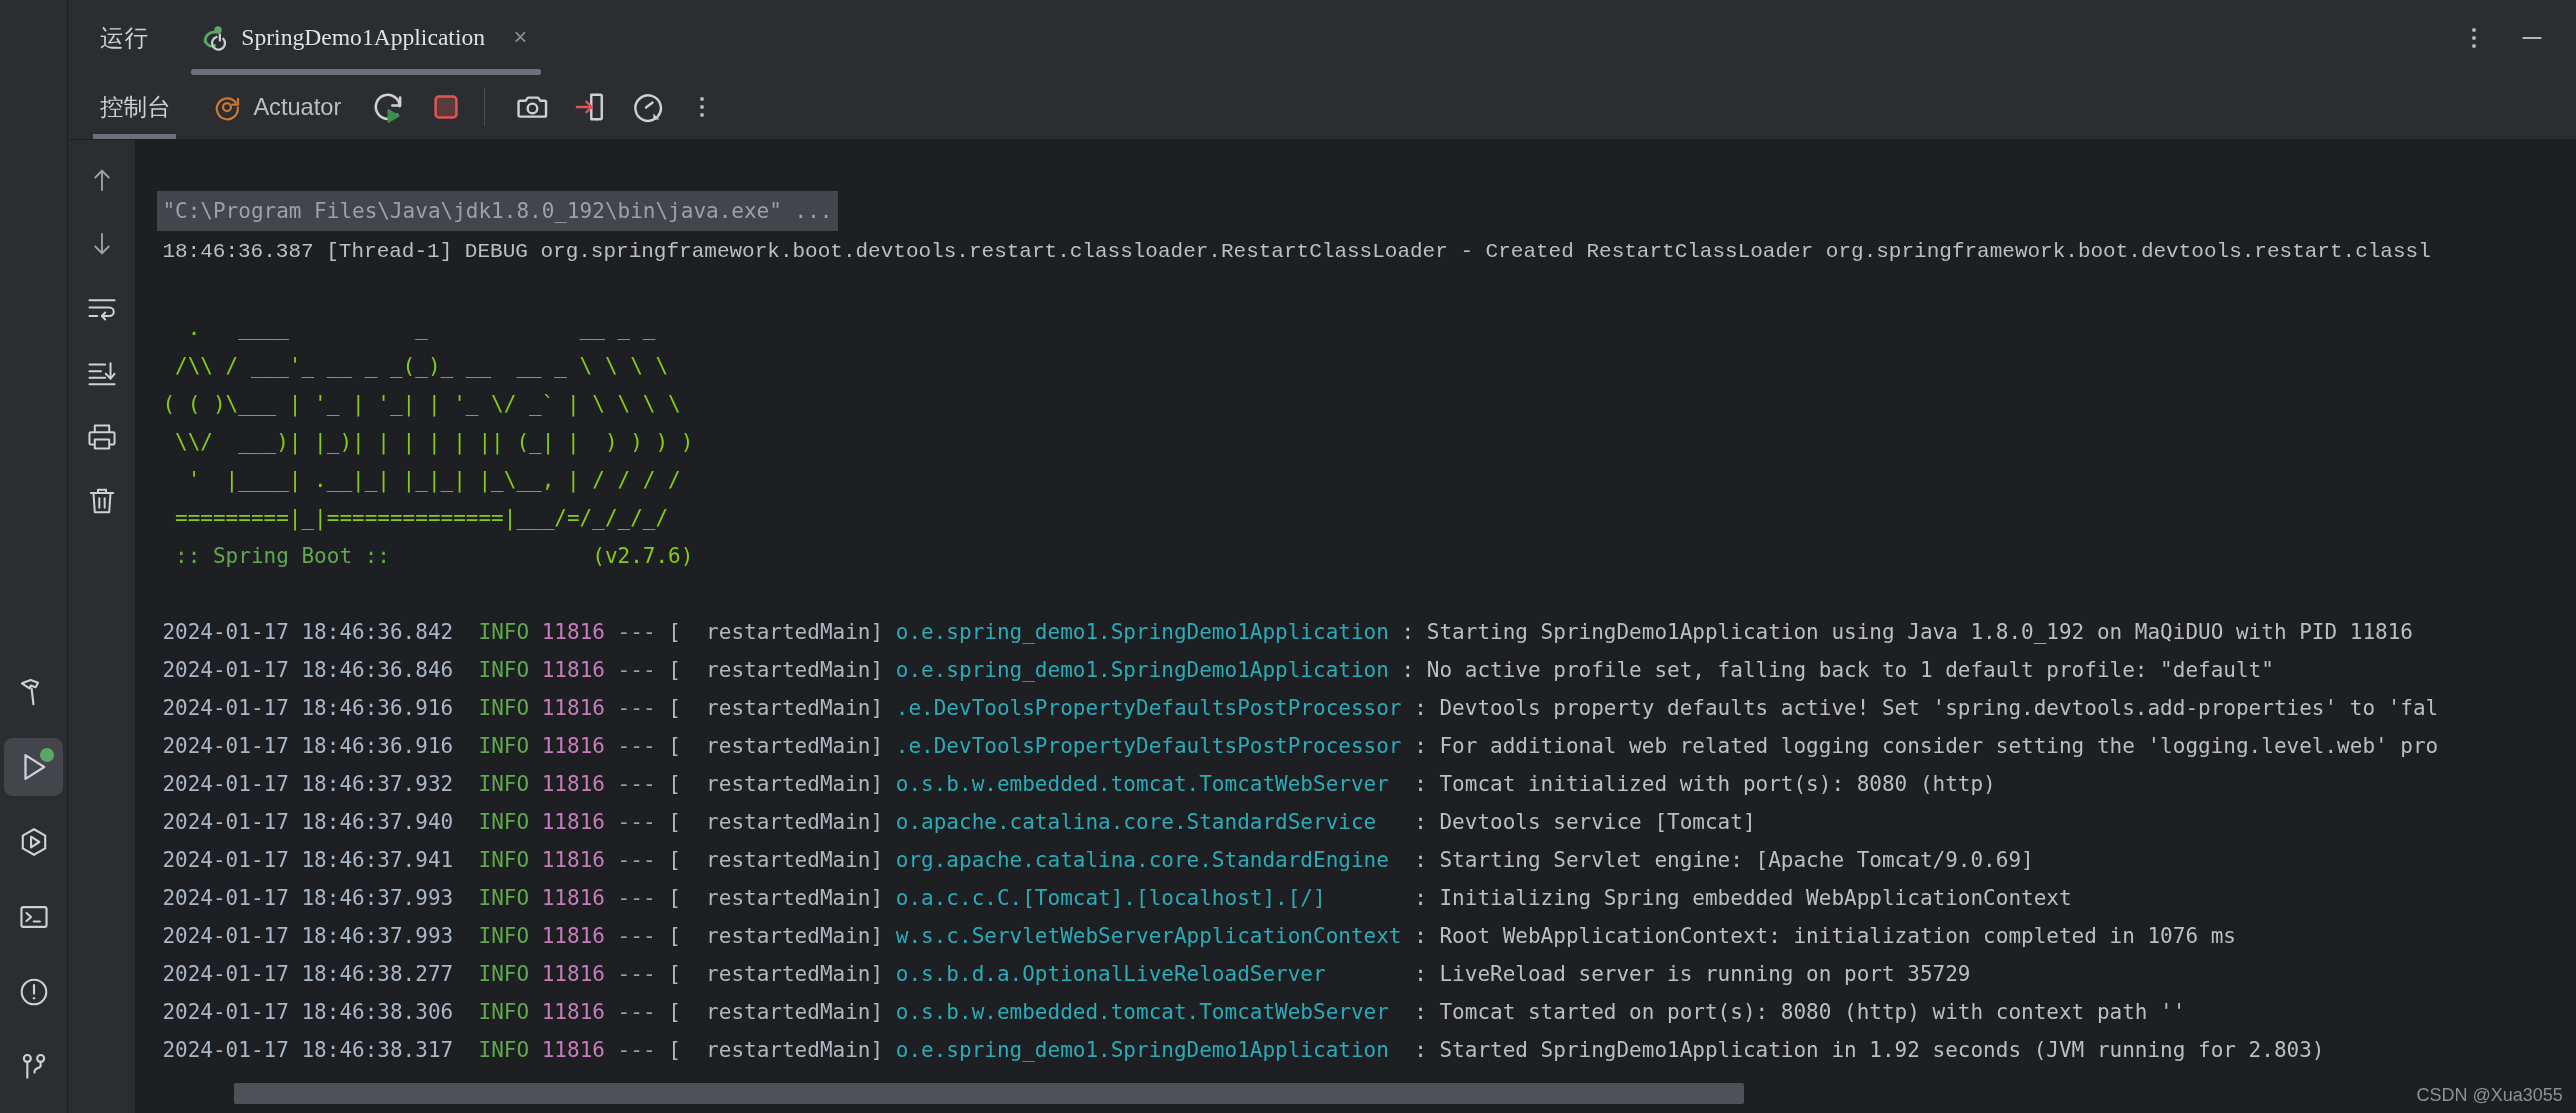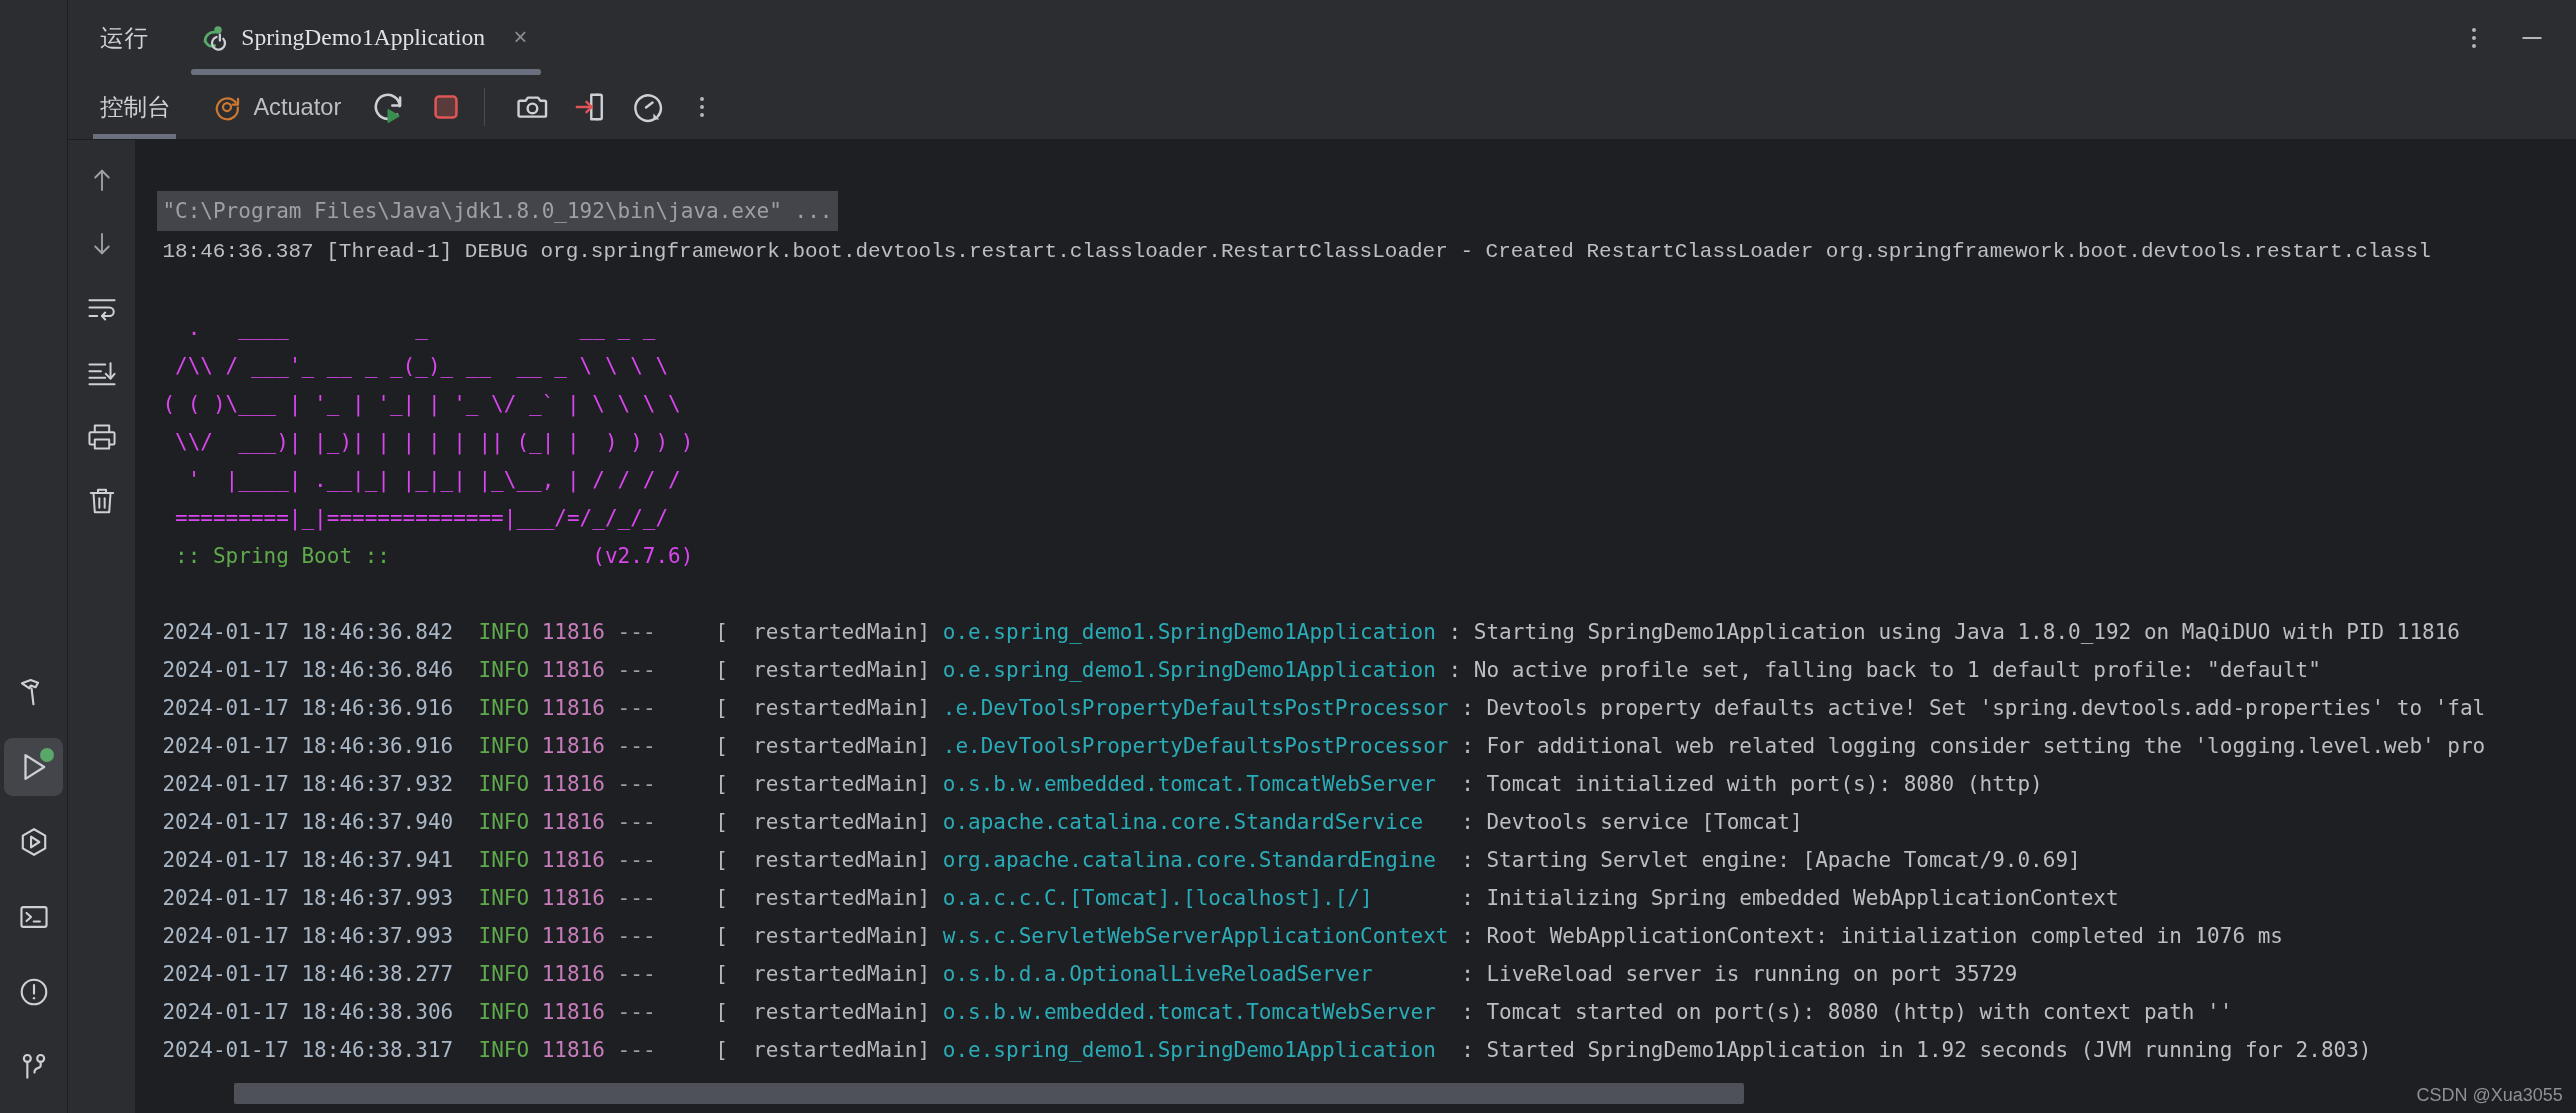--- a/index.html
+++ b/index.html
@@ -108,25 +108,25 @@
     white-space: pre; color: #bcbec4; padding-left: 26.4px;
   }
   .log .cmdline {
     background: #43454a; color: #9da0a8; display: inline-block;
     padding: 0.9px 5.7px; margin-left: -5.7px;
   }
   .ts   { color: #a9b7c6; }
   .lvl  { color: #5faa4c; }
   .pid  { color: #c77dbb; }
   .sep  { color: #9da0a8; }
-  .thr  { color: #b3b6bd; margin-left: 47px; }
+  .thr  { color: #b3b6bd; }
   .lgr  { color: #2aacb8; }
   .msg  { color: #bcbec4; }
   .dbg  { color: #bcbec4; font-family: Liberation Mono, monospace; }
-  .ban  { color: #d946ef; }
+  .ban  { color: #84cc16; }
   .banner-name { color: #5faa4c; }
 
   
   .hscroll {
     position: absolute; left: 0; right: 0; bottom: 9.4px; height: 21px;
   }
   .hthumb {
     position: absolute; left: 98px; width: 1510px; top: 0; height: 21px;
     background: #4e5157; border-radius: 1.9px;
   }

